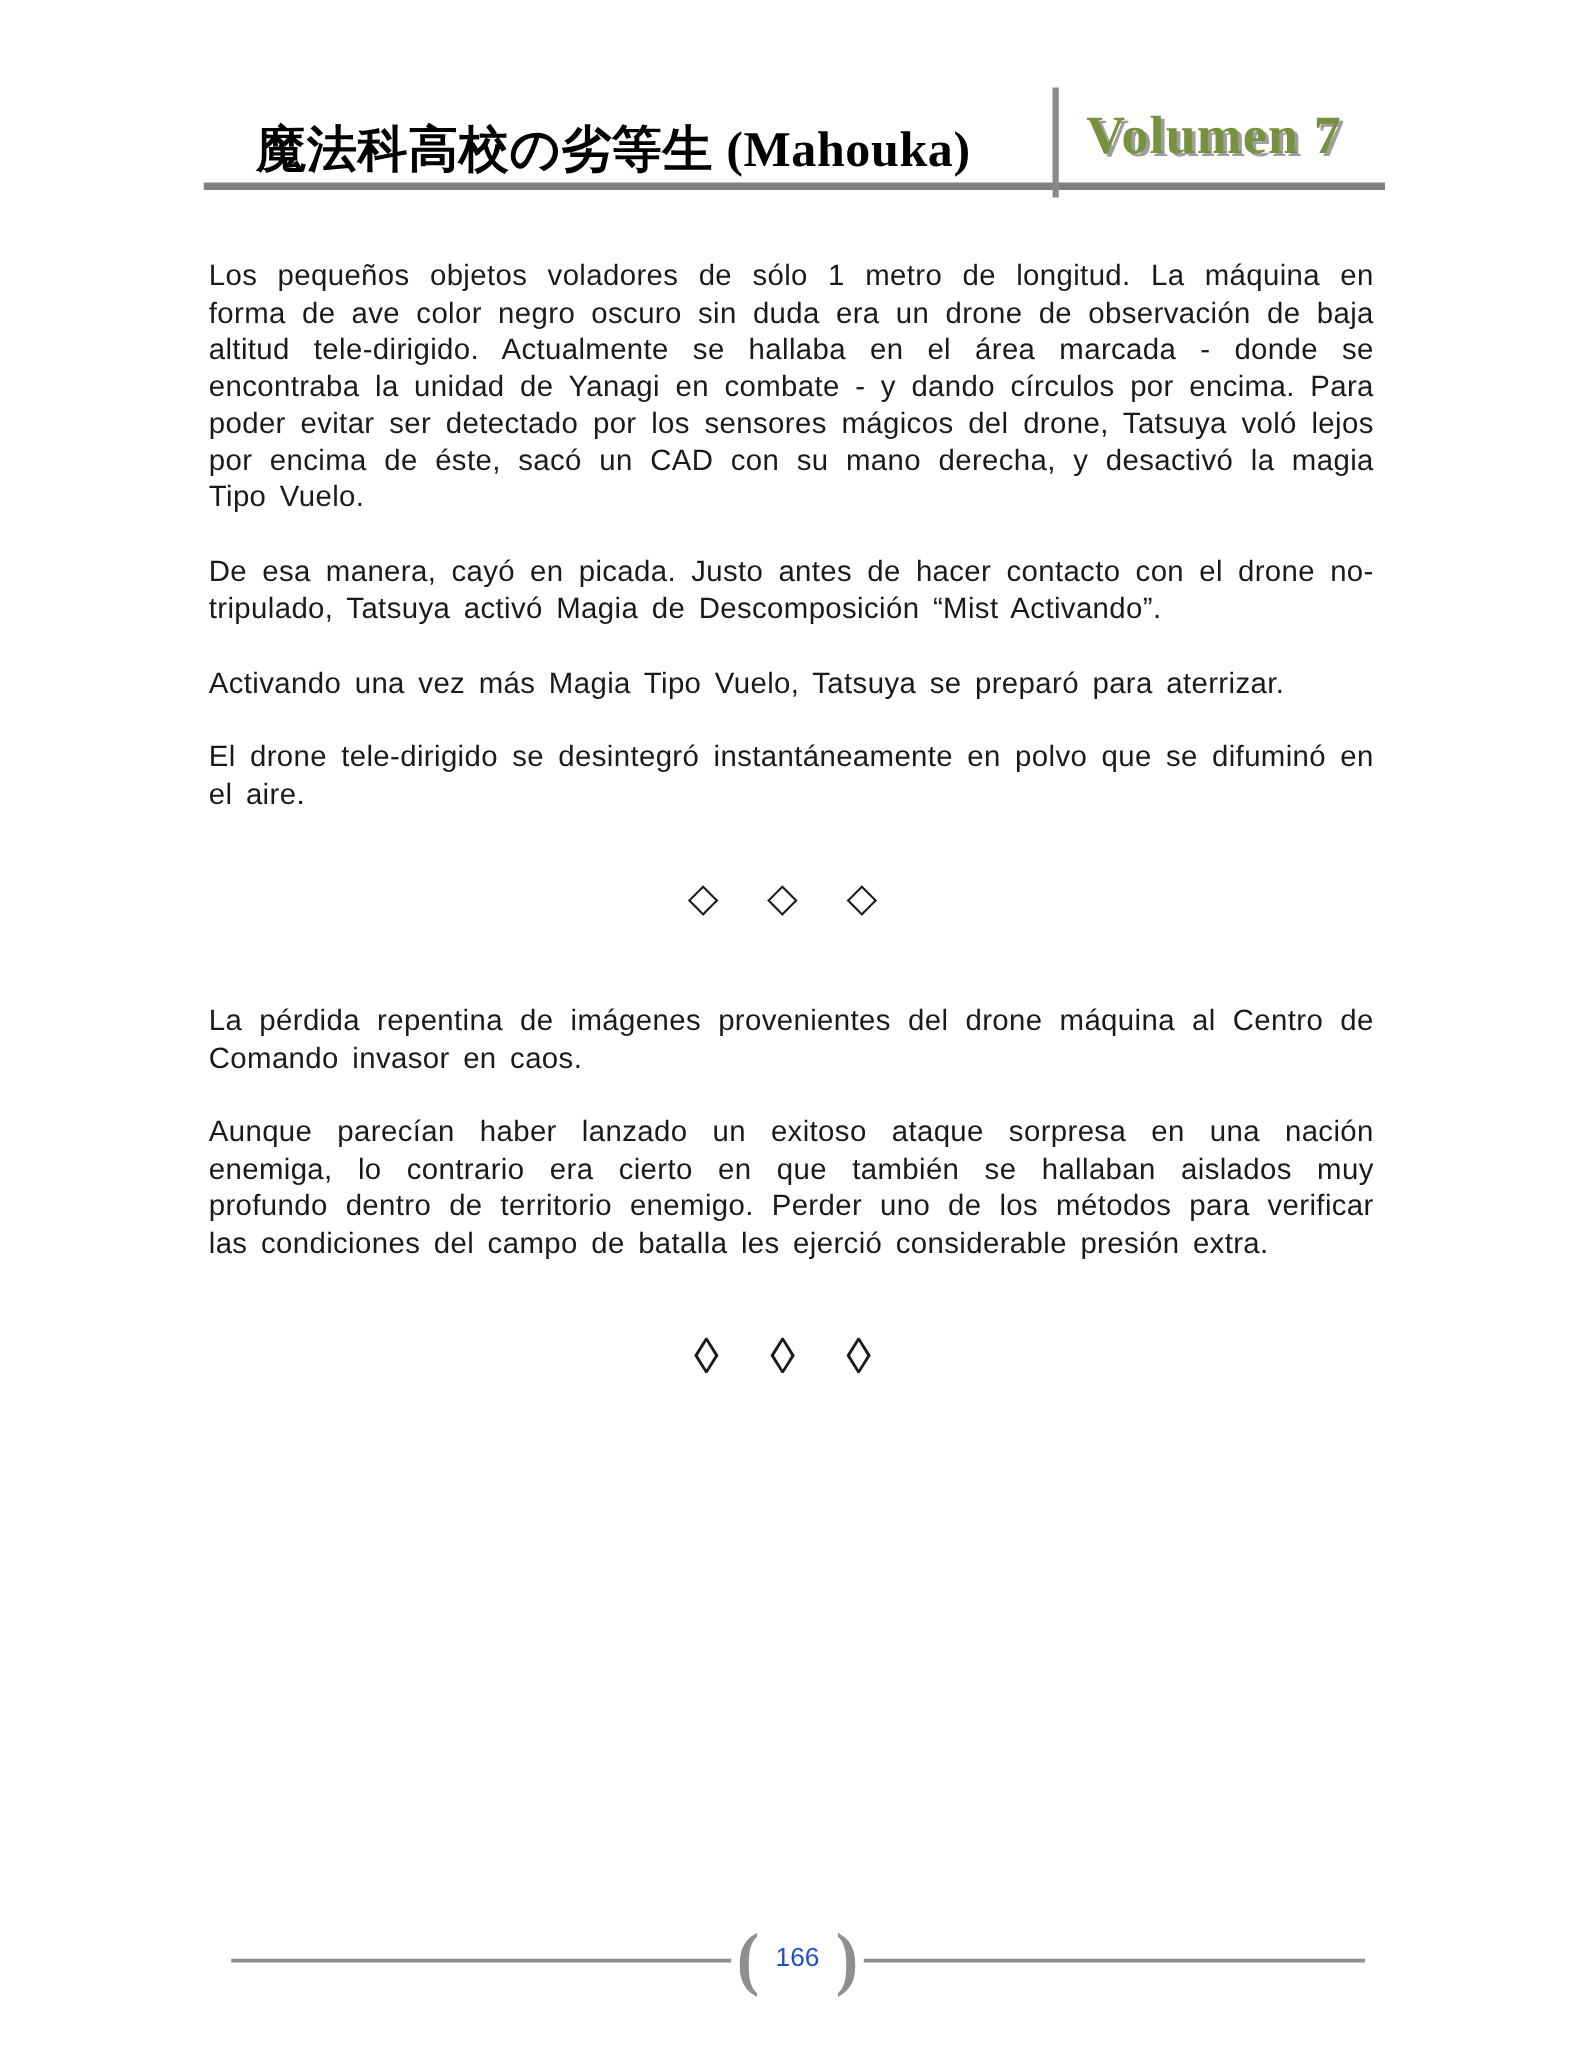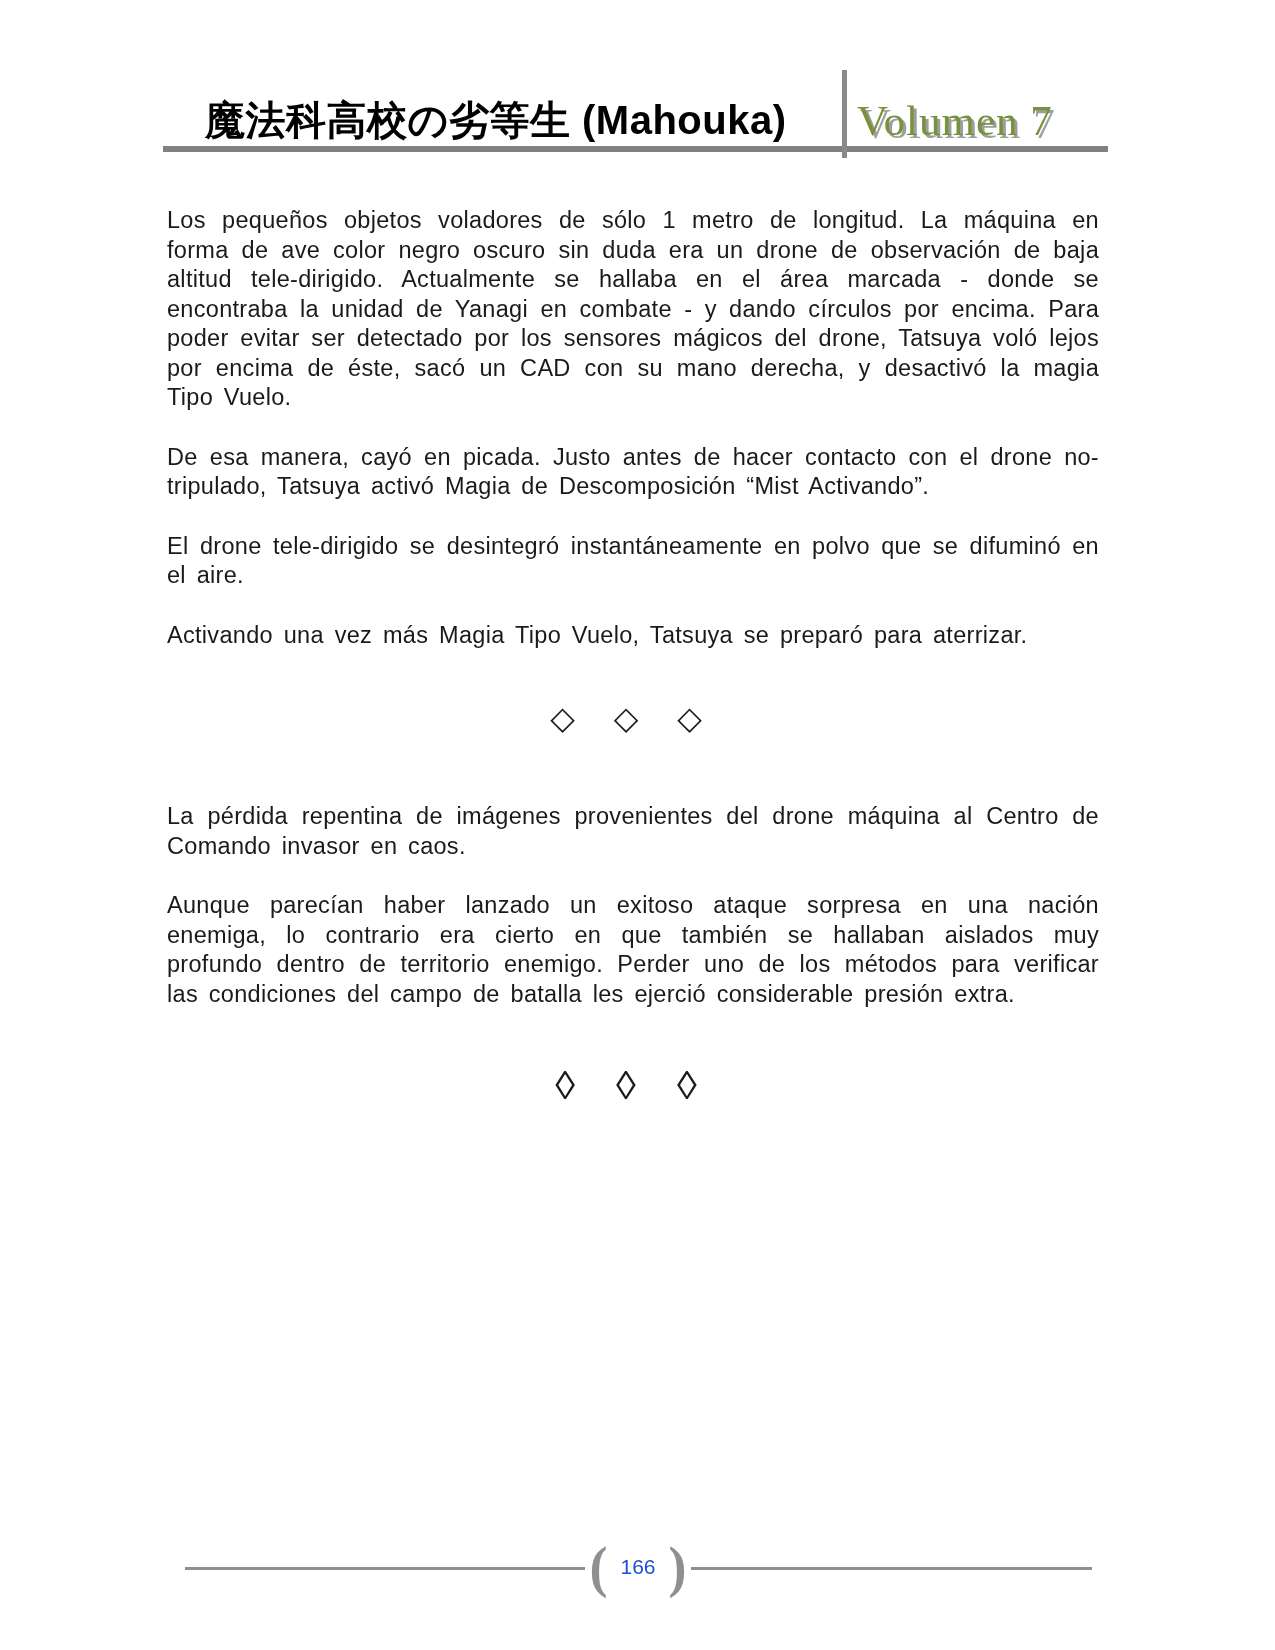--- a/index.html
+++ b/index.html
@@ -19,43 +19,43 @@
     top: 58px;
     width: 945px;
     height: 88px;
     border-bottom: 6px solid #808080;
   }
   .jp-title {
     position: absolute;
     left: 42px;
     bottom: 4px;
     margin: 0;
-    font-family: Liberation Sans, sans-serif;
+    font-family: Liberation Serif, serif;
     font-weight: bold;
     font-size: 40px;
     line-height: 1.1;
     color: #000000;
     white-space: nowrap;
     letter-spacing: 0.5px;
   }
   .header-divider {
     position: absolute;
     left: 679px;
     top: 12px;
     width: 5px;
     height: 88px;
     background: #8a8a8a;
   }
   .volume {
     position: absolute;
     left: 694px;
     bottom: 2px;
-    margin: 0;
+    margin: 12px;
     font-family: "Liberation Serif", serif;
-    font-weight: normal;
+    font-weight: bold;
     font-size: 43px;
     line-height: 1.1;
     color: #76923C;
     text-shadow: 3px 3px 0 #9e9e9e;
     white-space: nowrap;
     letter-spacing: 1px;
   }
 
   
   .body-text {
@@ -122,22 +122,22 @@
 
   <header class="header">
     <h1 class="jp-title">魔法科高校の劣等生 (Mahouka)</h1>
     <div class="header-divider"></div>
     <div class="volume" style="color: rgb(118, 146, 60);">Volumen 7</div>
   </header>
 
   <main class="body-text">
     <p class="para">Los pequeños objetos voladores de sólo 1 metro de longitud. La máquina en forma de ave color negro oscuro sin duda era un drone de observación de baja altitud tele-dirigido. Actualmente se hallaba en el área marcada - donde se encontraba la unidad de Yanagi en combate - y dando círculos por encima. Para poder evitar ser detectado por los sensores mágicos del drone, Tatsuya voló lejos por encima de éste, sacó un CAD con su mano derecha, y desactivó la magia Tipo Vuelo.</p>
     <p class="para">De esa manera, cayó en picada. Justo antes de hacer contacto con el drone no-tripulado, Tatsuya activó Magia de Descomposición “Mist Activando”.</p>
+    <p class="para">Activando una vez más Magia Tipo Vuelo, Tatsuya se preparó para aterrizar.</p>
     <p class="para">El drone tele-dirigido se desintegró instantáneamente en polvo que se difuminó en el aire.</p>
-    <p class="para">Activando una vez más Magia Tipo Vuelo, Tatsuya se preparó para aterrizar.</p>
 
     <div class="sep sep-diamond">◇ ◇ ◇</div>
 
     <p class="para">La pérdida repentina de imágenes provenientes del drone máquina al Centro de Comando invasor en caos.</p>
     <p class="para">Aunque parecían haber lanzado un exitoso ataque sorpresa en una nación enemiga, lo contrario era cierto en que también se hallaban aislados muy profundo dentro de territorio enemigo. Perder uno de los métodos para verificar las condiciones del campo de batalla les ejerció considerable presión extra.</p>
 
     <div class="sep sep-lozenge">◊ ◊ ◊</div>
   </main>
 
   <footer>

